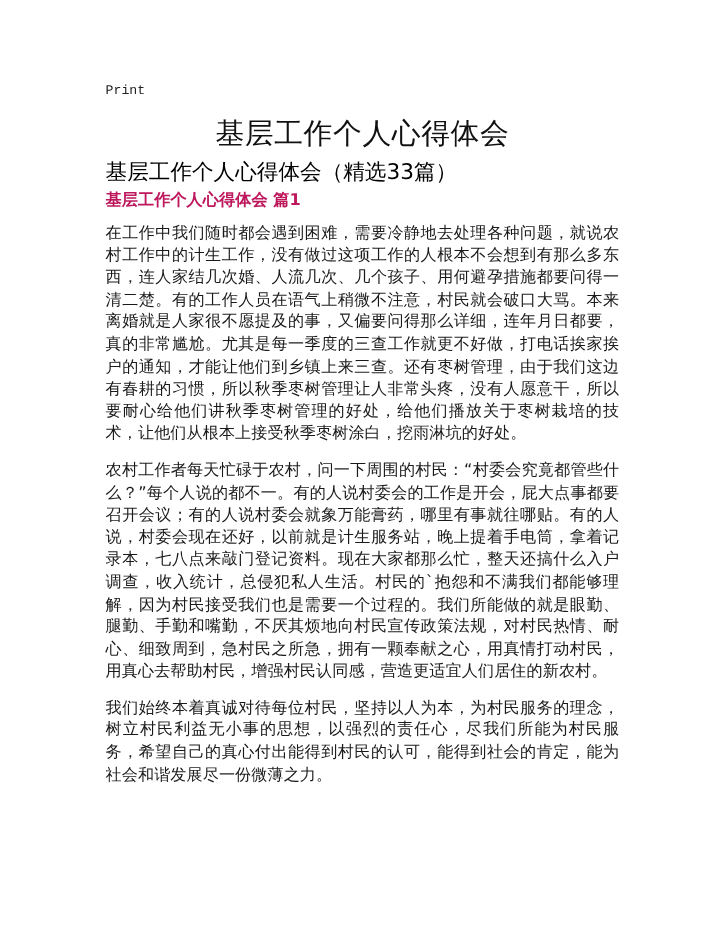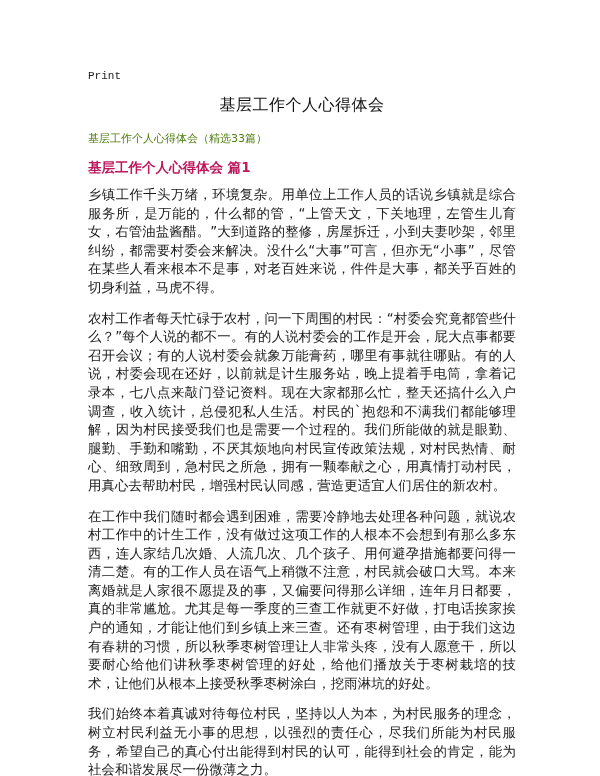--- a/index.html
+++ b/index.html
@@ -28,31 +28,31 @@
       font-size: 11px;
       color: #222;
     }
     .doc-title {
       position: absolute;
       top: 95px;
       left: 0;
       width: 428px;
       text-align: center;
       font-family: "DejaVu Sans", sans-serif;
-      font-size: 16px;
+      font-size: 24px;
       color: #111;
       letter-spacing: 0.5px;
     }
     .doc-subtitle {
       position: absolute;
       top: 131px;
       left: 0;
       font-family: "DejaVu Sans", sans-serif;
-      font-size: 11px;
-      color: #4d7c0f;
+      font-size: 18px;
+      color: #000000;
     }
     .content {
       position: absolute;
       top: 157px;
       left: 0;
       width: 428px;
       font-family: "DejaVu Sans", sans-serif;
     }
     .section-heading {
       font-size: 13.5px;
@@ -76,20 +76,19 @@
 <div class="page">
   <div class="print-label">Print</div>
 
   <div class="doc-title">基层工作个人心得体会</div>
 
   <div class="doc-subtitle">基层工作个人心得体会（精选33篇）</div>
 
   <div class="content">
     <section>
       <div class="section-heading">基层工作个人心得体会 篇1</div>
-      <p class="para">乡镇工作千头万绪，环境复杂。用单位上工作人员的话说乡镇就是综合服务所，是万能的，什么都的管，“上管天文，下关地理，左管生儿育女，右管油盐酱醋。”大到道路的整修，房屋拆迁，小到夫妻吵架，邻里纠纷，都需要村委会来解决。没什么“大事”可言，但亦无“小事”，尽管在某些人看来根本不是事，对老百姓来说，件件是大事，都关乎百姓的切身利益，马虎不得。</p>
+      <p class="para">在工作中我们随时都会遇到困难，需要冷静地去处理各种问题，就说农村工作中的计生工作，没有做过这项工作的人根本不会想到有那么多东西，连人家结几次婚、人流几次、几个孩子、用何避孕措施都要问得一清二楚。有的工作人员在语气上稍微不注意，村民就会破口大骂。本来离婚就是人家很不愿提及的事，又偏要问得那么详细，连年月日都要，真的非常尴尬。尤其是每一季度的三查工作就更不好做，打电话挨家挨户的通知，才能让他们到乡镇上来三查。还有枣树管理，由于我们这边有春耕的习惯，所以秋季枣树管理让人非常头疼，没有人愿意干，所以要耐心给他们讲秋季枣树管理的好处，给他们播放关于枣树栽培的技术，让他们从根本上接受秋季枣树涂白，挖雨淋坑的好处。</p>
       <p class="para">农村工作者每天忙碌于农村，问一下周围的村民：“村委会究竟都管些什么？”每个人说的都不一。有的人说村委会的工作是开会，屁大点事都要召开会议；有的人说村委会就象万能膏药，哪里有事就往哪贴。有的人说，村委会现在还好，以前就是计生服务站，晚上提着手电筒，拿着记录本，七八点来敲门登记资料。现在大家都那么忙，整天还搞什么入户调查，收入统计，总侵犯私人生活。村民的`抱怨和不满我们都能够理解，因为村民接受我们也是需要一个过程的。我们所能做的就是眼勤、腿勤、手勤和嘴勤，不厌其烦地向村民宣传政策法规，对村民热情、耐心、细致周到，急村民之所急，拥有一颗奉献之心，用真情打动村民，用真心去帮助村民，增强村民认同感，营造更适宜人们居住的新农村。</p>
-      <p class="para">在工作中我们随时都会遇到困难，需要冷静地去处理各种问题，就说农村工作中的计生工作，没有做过这项工作的人根本不会想到有那么多东西，连人家结几次婚、人流几次、几个孩子、用何避孕措施都要问得一清二楚。有的工作人员在语气上稍微不注意，村民就会破口大骂。本来离婚就是人家很不愿提及的事，又偏要问得那么详细，连年月日都要，真的非常尴尬。尤其是每一季度的三查工作就更不好做，打电话挨家挨户的通知，才能让他们到乡镇上来三查。还有枣树管理，由于我们这边有春耕的习惯，所以秋季枣树管理让人非常头疼，没有人愿意干，所以要耐心给他们讲秋季枣树管理的好处，给他们播放关于枣树栽培的技术，让他们从根本上接受秋季枣树涂白，挖雨淋坑的好处。</p>
       <p class="para">我们始终本着真诚对待每位村民，坚持以人为本，为村民服务的理念，树立村民利益无小事的思想，以强烈的责任心，尽我们所能为村民服务，希望自己的真心付出能得到村民的认可，能得到社会的肯定，能为社会和谐发展尽一份微薄之力。</p>
     </section>
 
   </div>
 </div>
 
 </body></html>

